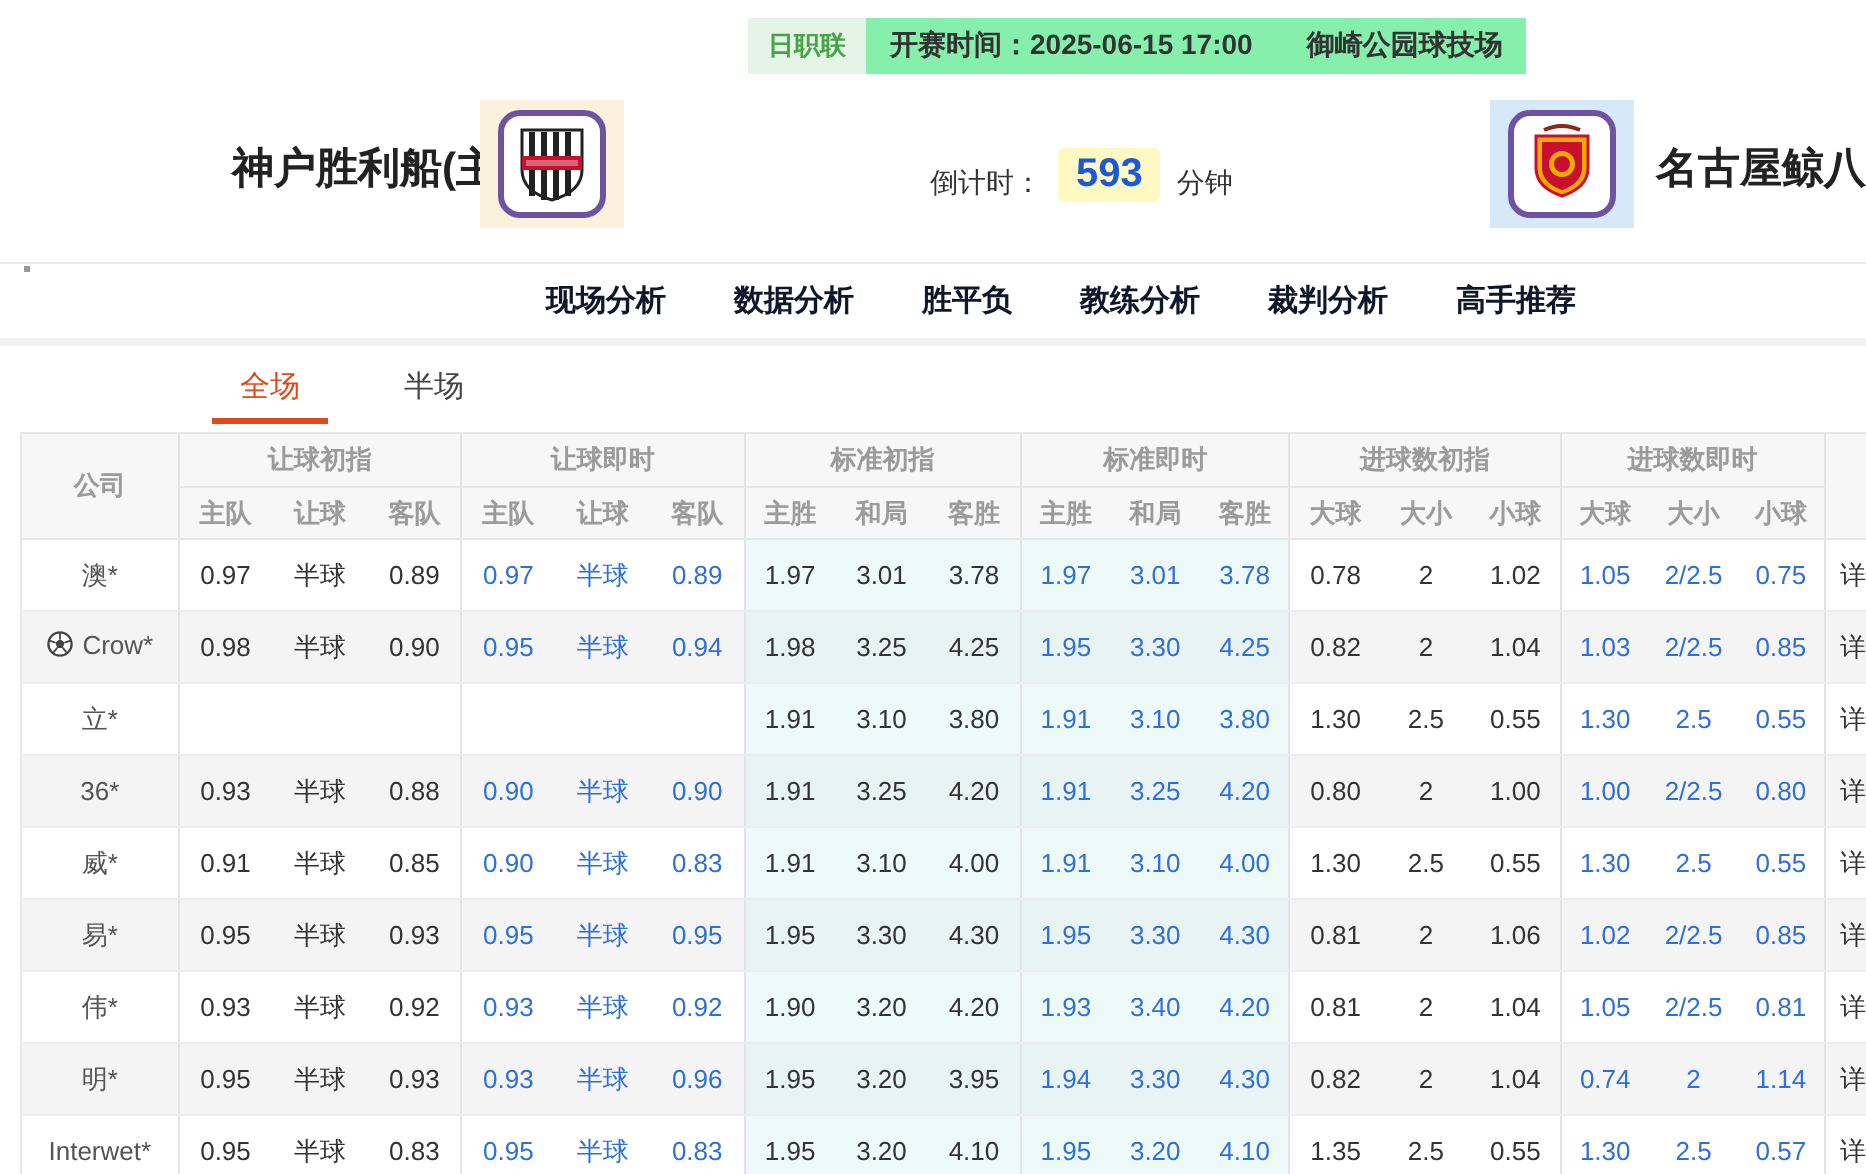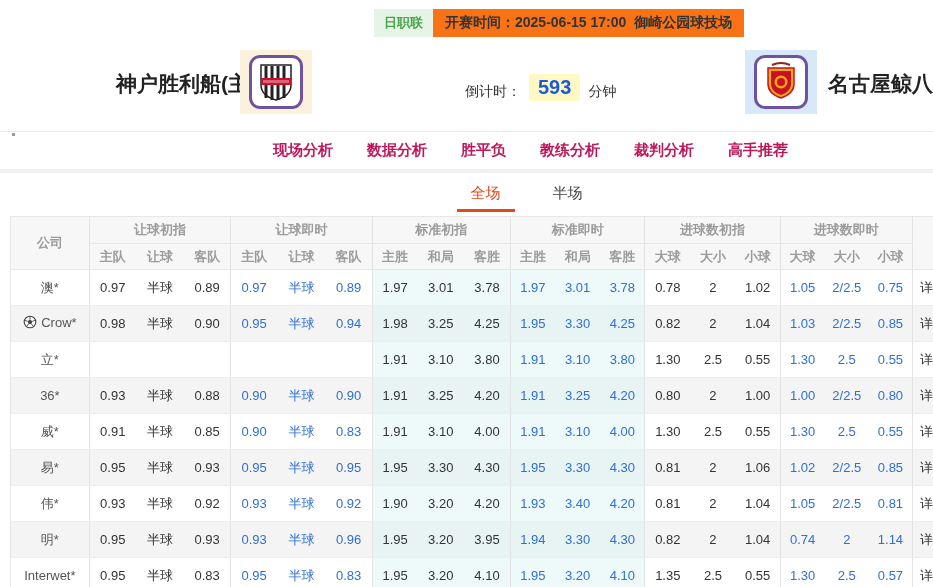--- a/index.html
+++ b/index.html
@@ -3,22 +3,22 @@
 <meta charset="utf-8">
 <style>
   * { margin:0; padding:0; box-sizing:border-box; }
   html,body { width:933px; height:587px; overflow:hidden; background:#fff;
     font-family:"Liberation Sans","DejaVu Sans",sans-serif; position:relative; }
 
   
   .topmeta { position:absolute; top:9px; left:374px; display:flex; align-items:stretch; }
   .league-badge { background:#e5f4e6; color:#46a546; font-size:13px; font-weight:bold;
     padding:5px 10px; white-space:nowrap; }
-  .meta-strip { background:#f97316; color:#333; font-size:14px; font-weight:bold;
-    padding:5px 12px; display:flex; gap:8px; white-space:nowrap; }
+  .meta-strip { background:#86efac; color:#333; font-size:14px; font-weight:bold;
+    padding:5px 12px; display:flex; gap:27px; white-space:nowrap; }
 
   .home-name { position:absolute; left:88px; top:70px; font-size:21px; font-weight:bold; color:#222;margin-left:28px; }
   .away-name { position:absolute; right:0px; top:70px; font-size:21px; font-weight:bold; color:#222; }
 
   .logo-box { position:absolute; top:50px; width:72px; height:64px;
     display:flex; align-items:center; justify-content:center; }
   .logo-box.home { left:240px; background:#fbf1dd; }
   .logo-box.away { left:745px; background:#d7e8f8; }
   .logo-inner { width:54px; height:54px; background:#fff; border:3px solid #6f53a0;
     border-radius:11px; display:flex; align-items:center; justify-content:center; }
@@ -27,27 +27,27 @@
     gap:8px; font-size:14px; color:#333; }
   .countdown .num { background:#fef9c3; color:#1c59d9; font-size:20px; font-weight:bold;
     padding:2px 9px; border-radius:3px; }
 
   .edge-dot { position:absolute; left:12px; top:133px; width:3px; height:3px; background:#9a9a9a; }
 
   
   .nav { position:absolute; top:131px; left:0; width:933px; height:38px;
     border-top:1px solid #ebebeb; display:flex; align-items:center; justify-content:center;
     padding-left:128px; gap:34px; }
-  .nav-tab { font-size:15px; font-weight:bold; color:#be185d; cursor:pointer; white-space:nowrap; }
+  .nav-tab { font-size:15px; font-weight:bold; color:#0f172a; cursor:pointer; white-space:nowrap; }
   .nav-tab.active { background:#ea4f0e; color:#fff; padding:7px 15px; border-radius:17px; }
   .nav-band { position:absolute; top:169px; left:0; width:933px; height:4px; background:#f1f1f1; }
 
   
   .subtabs { position:absolute; top:184px; left:0; width:933px; display:flex;
-    justify-content:center; padding-left:120px; gap:52px; }
+    padding-left:120px; gap:52px; }
   .subtab { font-size:15px; color:#444; padding-bottom:9px; position:relative; cursor:pointer; }
   .subtab.active { color:#e2491c; }
   .subtab.active::after { content:""; position:absolute; left:50%; transform:translateX(-50%);
     bottom:0; width:58px; height:3px; background:#e2491c; }
 
   
   .table-wrap { position:absolute; top:216px; left:10px; width:923px; height:371px; overflow:hidden; }
   table { border-collapse:collapse; table-layout:fixed; width:943px; font-size:13px;
     border-top:1px solid #e7e7e7; border-left:1px solid #e7e7e7; }
   th { background:#f7f7f7; color:#9b9b9b; font-weight:bold; font-size:13px;

